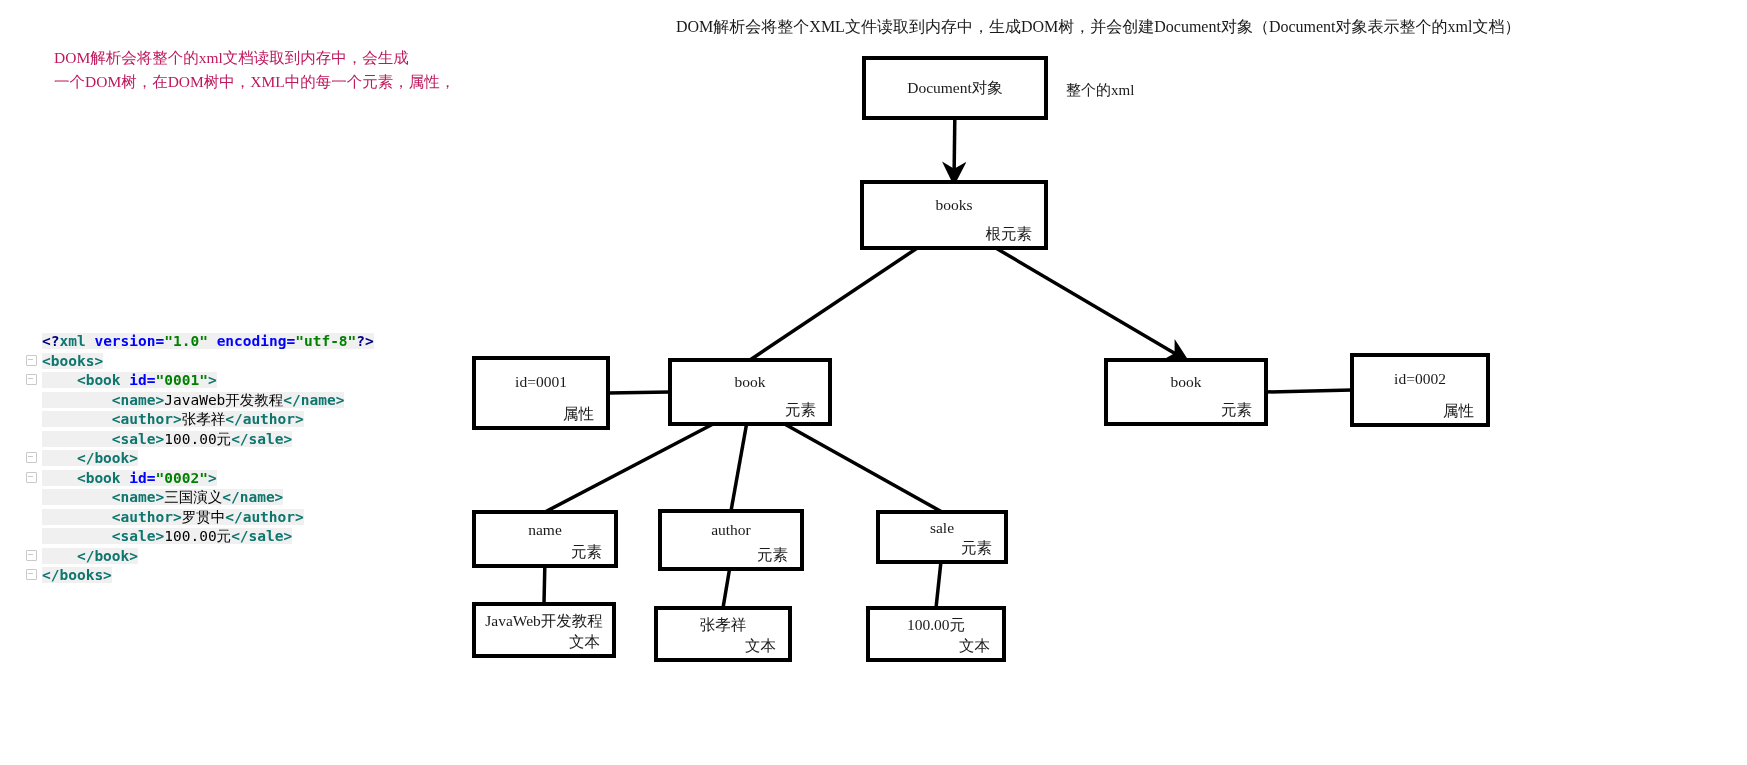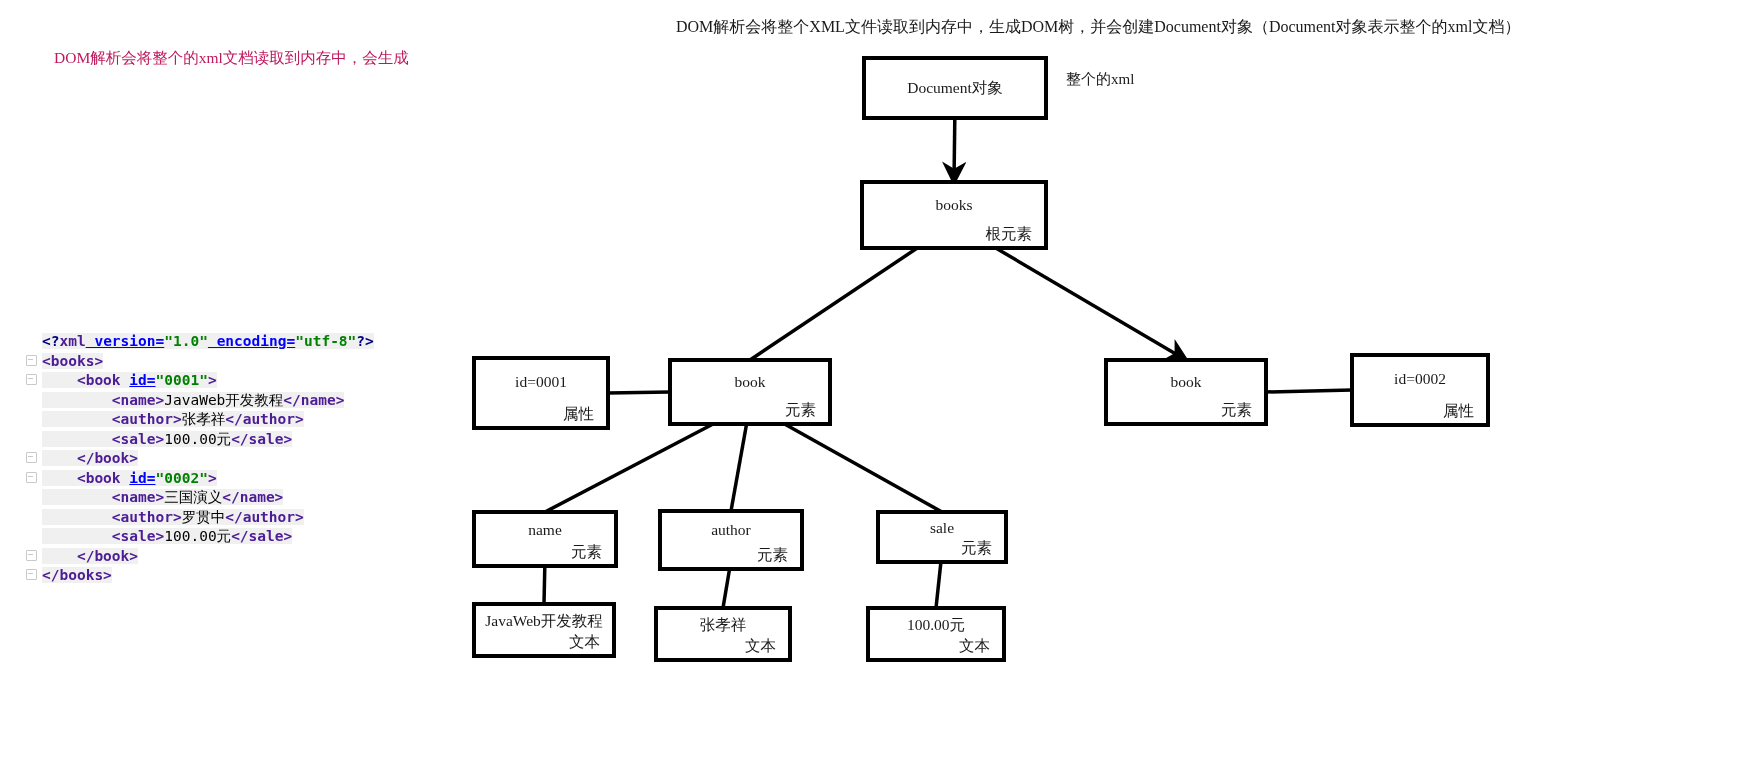--- a/index.html
+++ b/index.html
@@ -39,20 +39,21 @@
     margin-top: 6px;
   }
   .left-note div { white-space: nowrap; }
 
   .side-label {
     position: absolute;
     font-family: "Liberation Serif", serif;
     font-size: 15px;
     color: #1a1a1a;
     white-space: nowrap;
+    margin-top: 11px;
   }
 
   
   .code-block {
     position: absolute;
     left: 26px;
     top: 332px;
     font-family: "DejaVu Sans Mono", monospace;
     font-size: 14.5px;
     line-height: 19.5px;
@@ -83,22 +84,22 @@
   }
   .gutter .fold::before {
     content: "";
     position: absolute;
     left: 1px;
     top: 3px;
     width: 5px;
     height: 1px;
     background: #c9c9c9;
   }
-  .tok-tag   { color: #4c1d95; font-weight: bold; text-align: center; }
-  .tok-attr  { color: #0000ff; font-weight: bold; text-decoration: underline; }
+  .tok-tag   { color: #0f766e; font-weight: bold; text-align: center; }
+  .tok-attr  { color: #0000ff; font-weight: bold; }
   .tok-val   { color: #008000; font-weight: bold; }
   .tok-txt   { color: #000000; }
   .tok-punc  { color: #000080; font-weight: bold; }
   .hl { background: #f0f0f0; }
 
   
   #tree-svg {
     position: absolute;
     left: 0;
     top: 0;
@@ -124,20 +125,21 @@
     fill: none;
   }
 </style>
 </head>
 <body>
 
 <div class="banner-note">DOM解析会将整个XML文件读取到内存中，生成DOM树，并会创建Document对象（Document对象表示整个的xml文档）</div>
 
 <div class="left-note">
   <div>DOM解析会将整个的xml文档读取到内存中，会生成</div>
+  <div>一个DOM树，在DOM树中，XML中的每一个元素，属性，</div>
 </div>
 
 <div class="side-label" style="left:1066px; top:70px;">整个的xml</div>
 
 <div class="code-block" id="code-block"><div class="code-line"><span class="gutter"></span><span class="hl"><span class="tok-punc">&lt;?</span><span class="tok-tag">xml</span><span class="tok-attr"> version=</span><span class="tok-val">"1.0"</span><span class="tok-attr"> encoding=</span><span class="tok-val">"utf-8"</span><span class="tok-punc">?&gt;</span></span></div><div class="code-line"><span class="gutter"><span class="fold"></span></span><span class="hl"><span class="tok-tag">&lt;books&gt;</span></span></div><div class="code-line"><span class="gutter"><span class="fold"></span></span><span class="hl"><span class="tok-txt">    </span><span class="tok-tag">&lt;book </span><span class="tok-attr">id=</span><span class="tok-val">"0001"</span><span class="tok-tag">&gt;</span></span></div><div class="code-line"><span class="gutter"></span><span class="hl"><span class="tok-txt">        </span><span class="tok-tag">&lt;name&gt;</span><span class="tok-txt">JavaWeb开发教程</span><span class="tok-tag">&lt;/name&gt;</span></span></div><div class="code-line"><span class="gutter"></span><span class="hl"><span class="tok-txt">        </span><span class="tok-tag">&lt;author&gt;</span><span class="tok-txt">张孝祥</span><span class="tok-tag">&lt;/author&gt;</span></span></div><div class="code-line"><span class="gutter"></span><span class="hl"><span class="tok-txt">        </span><span class="tok-tag">&lt;sale&gt;</span><span class="tok-txt">100.00元</span><span class="tok-tag">&lt;/sale&gt;</span></span></div><div class="code-line"><span class="gutter"><span class="fold"></span></span><span class="hl"><span class="tok-txt">    </span><span class="tok-tag">&lt;/book&gt;</span></span></div><div class="code-line"><span class="gutter"><span class="fold"></span></span><span class="hl"><span class="tok-txt">    </span><span class="tok-tag">&lt;book </span><span class="tok-attr">id=</span><span class="tok-val">"0002"</span><span class="tok-tag">&gt;</span></span></div><div class="code-line"><span class="gutter"></span><span class="hl"><span class="tok-txt">        </span><span class="tok-tag">&lt;name&gt;</span><span class="tok-txt">三国演义</span><span class="tok-tag">&lt;/name&gt;</span></span></div><div class="code-line"><span class="gutter"></span><span class="hl"><span class="tok-txt">        </span><span class="tok-tag">&lt;author&gt;</span><span class="tok-txt">罗贯中</span><span class="tok-tag">&lt;/author&gt;</span></span></div><div class="code-line"><span class="gutter"></span><span class="hl"><span class="tok-txt">        </span><span class="tok-tag">&lt;sale&gt;</span><span class="tok-txt">100.00元</span><span class="tok-tag">&lt;/sale&gt;</span></span></div><div class="code-line"><span class="gutter"><span class="fold"></span></span><span class="hl"><span class="tok-txt">    </span><span class="tok-tag">&lt;/book&gt;</span></span></div><div class="code-line"><span class="gutter"><span class="fold"></span></span><span class="hl"><span class="tok-tag">&lt;/books&gt;</span></span></div></div>
 
 <svg id="tree-svg" width="1747" height="765">
   <g id="edge-layer">
       <defs>
         <marker id="arw" viewBox="0 0 12 12" refX="10" refY="6" markerWidth="7" markerHeight="7" orient="auto-start-reverse">

